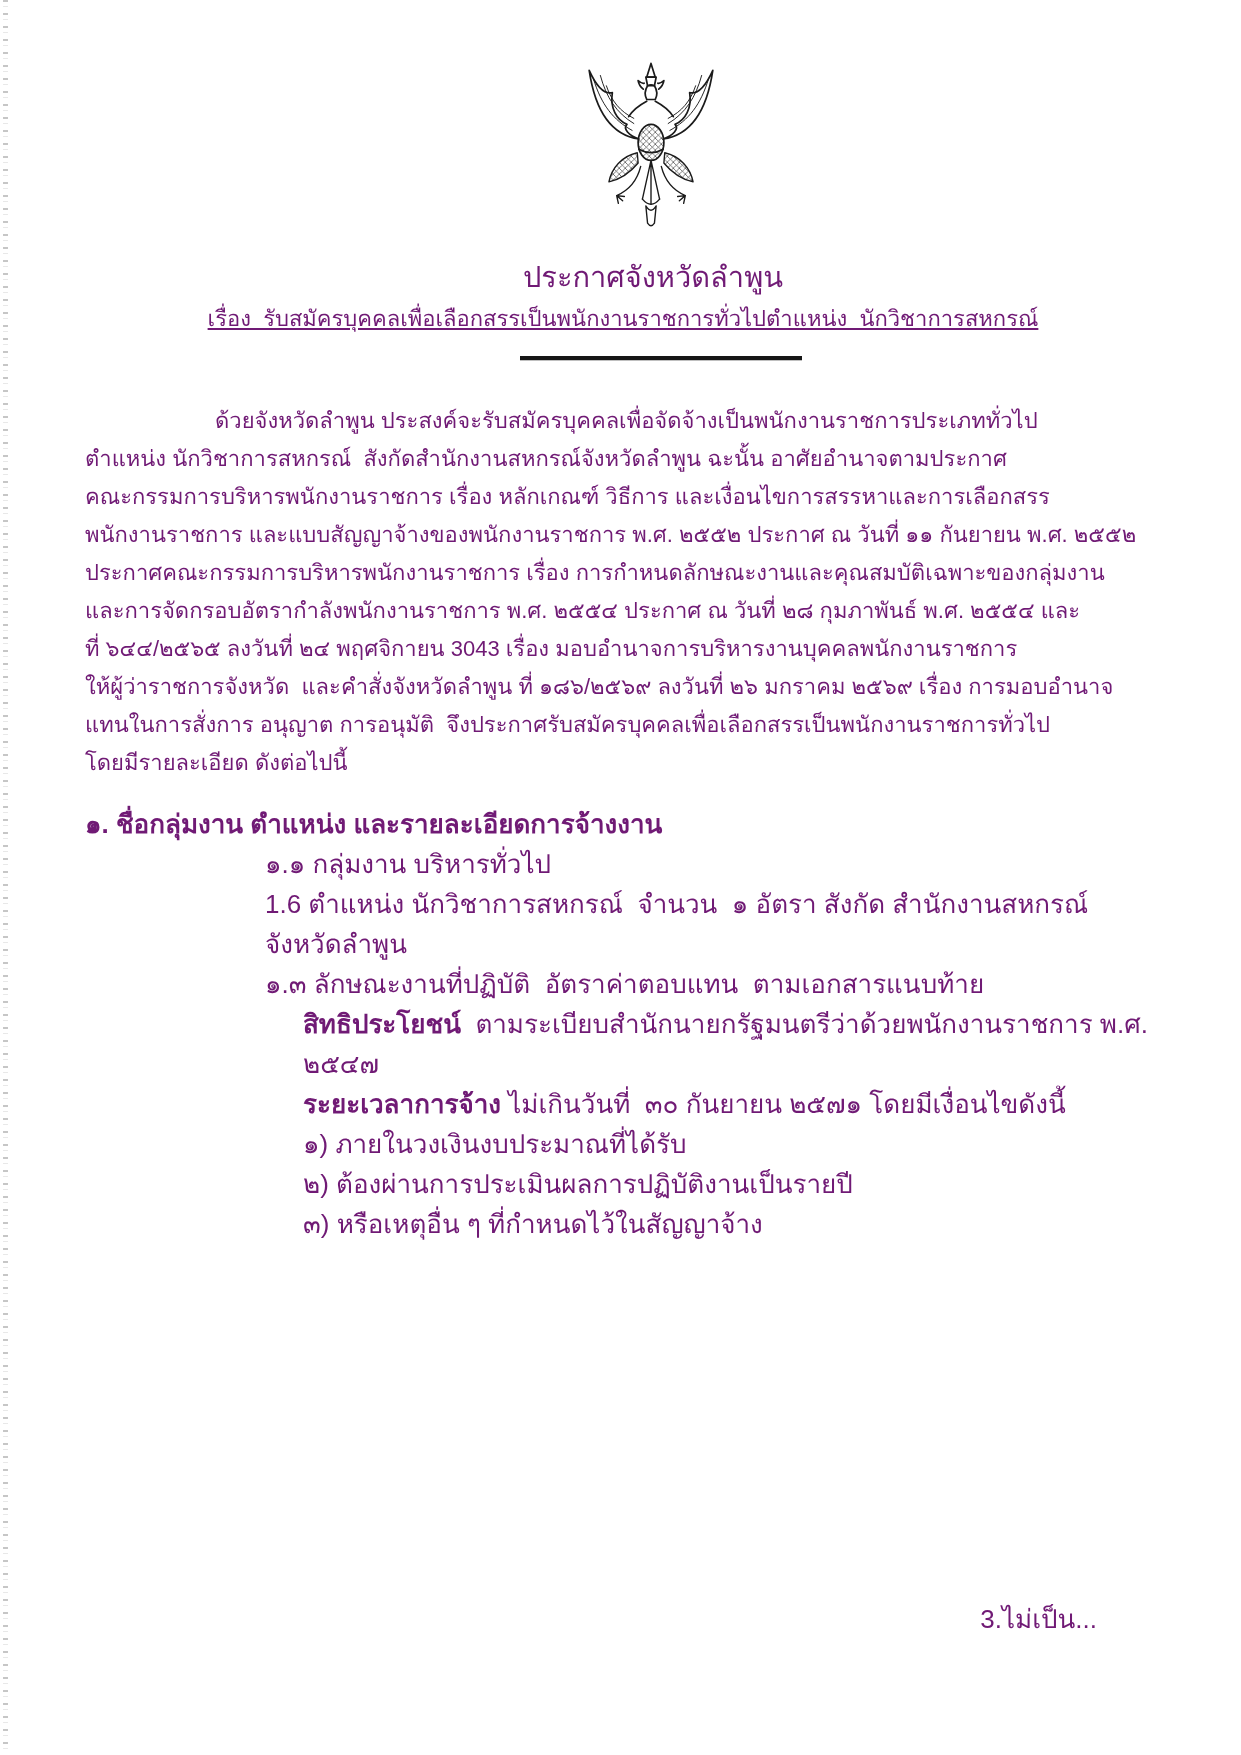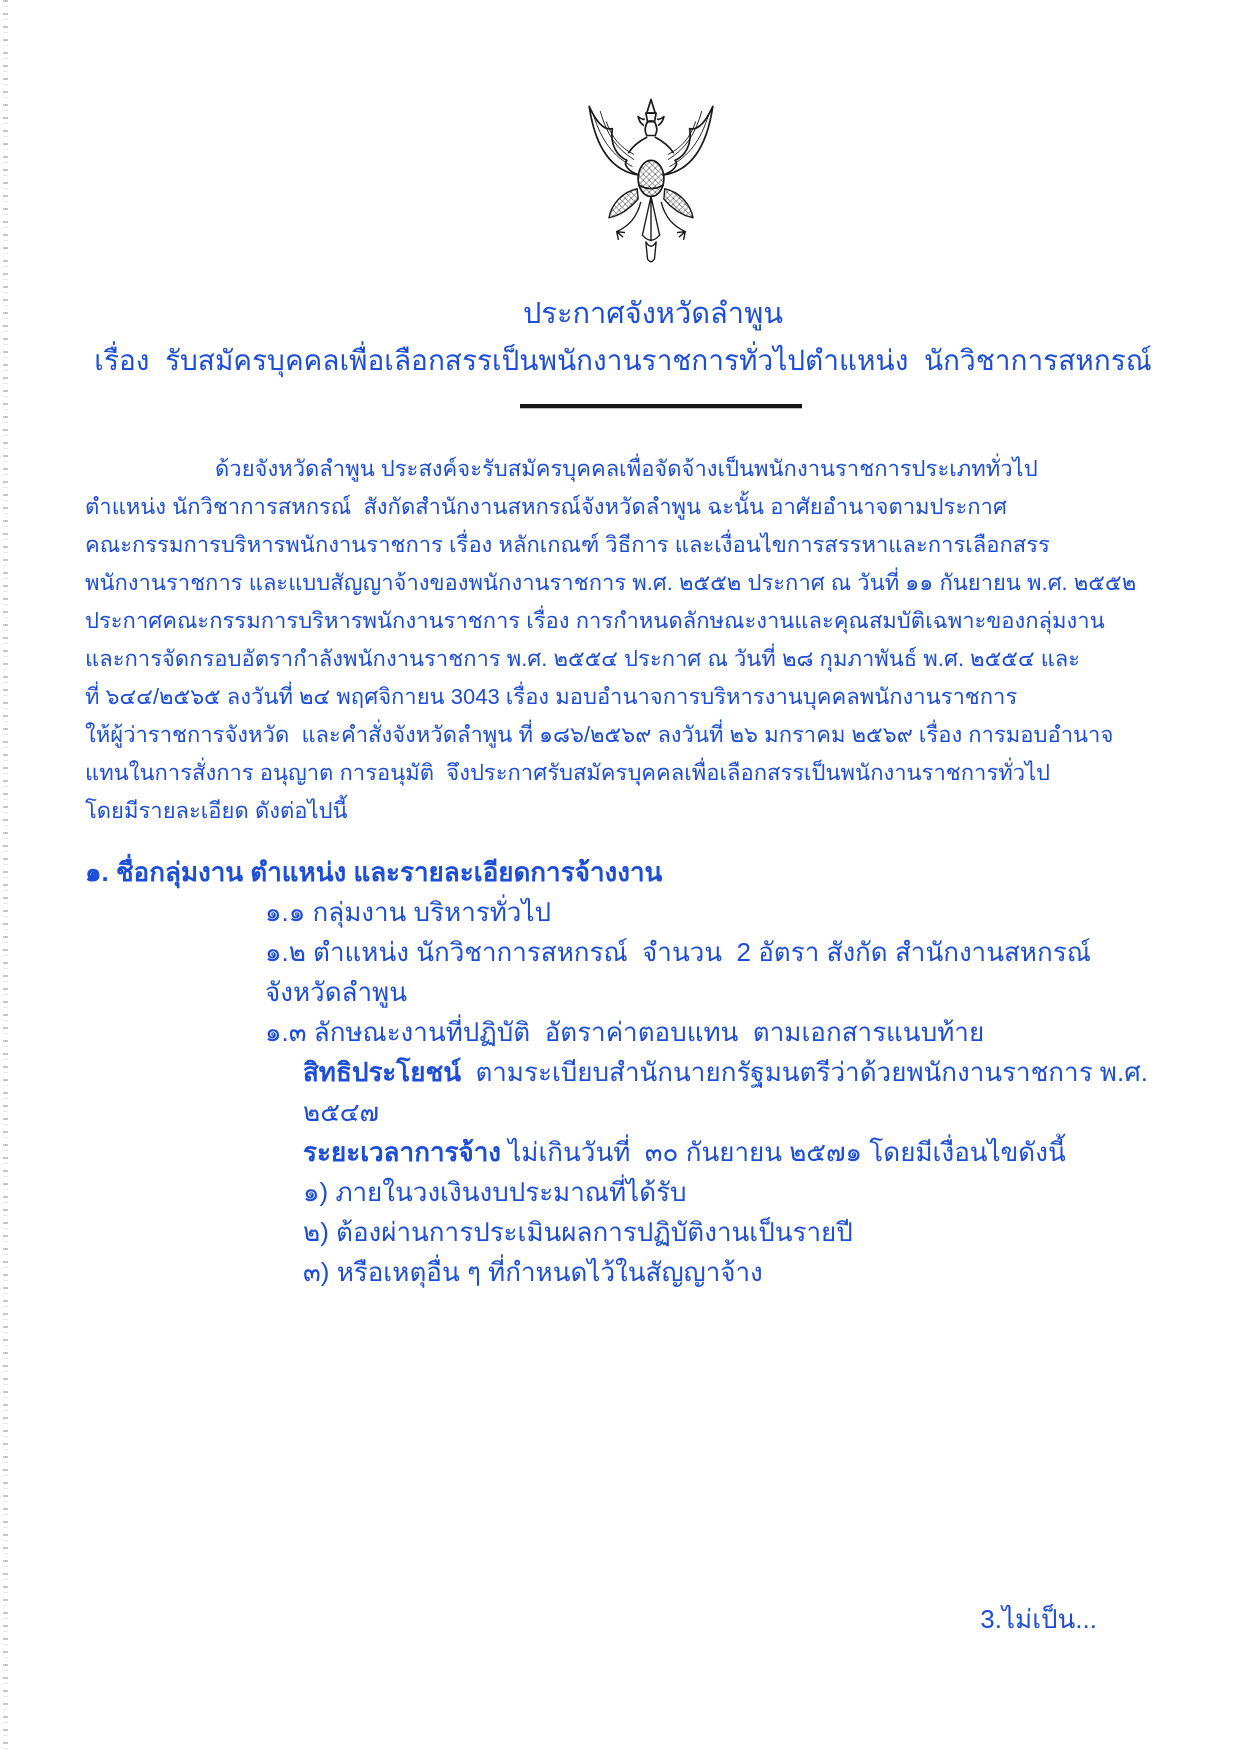--- a/index.html
+++ b/index.html
@@ -2,39 +2,39 @@
 <html><head>
 <meta charset="utf-8">
 <style>
   html,body{margin:0;padding:0;background:#ffffff;}
   .page{
     position:relative;
     width:1241px;height:1755px;
     background:#ffffff;
     overflow:hidden;
     font-family:"Liberation Sans","DejaVu Sans",sans-serif;
-    color:#1d4ed8;
+    color:#701a75;
     box-sizing:border-box;
-    padding:96px 80px 0 85px;
+    padding:60px 80px 0 85px;
   }
   .scan-noise{
     position:absolute;left:3px;top:0;width:5px;height:100%;
     background:repeating-linear-gradient(to bottom,
       rgba(25,25,25,.55) 0 2px, transparent 2px 6px,
       rgba(25,25,25,.22) 6px 7px, transparent 7px 13px);
     opacity:.45;
   }
   .header{ text-align:center; }
   .emblem-wrap{ transform:translateX(28px); }
   .doc-title{
     font-size:29px; line-height:38px; margin-top:12px;
     transform:translateX(30px); white-space:pre-wrap;
   }
   .doc-subject{
-    font-size:28px; line-height:58px; white-space:pre-wrap;
+    font-size:22px; line-height:46px; white-space:pre-wrap;text-decoration:underline;
   }
   .divider{
     width:282px;height:4px;background:#161616;
     margin:14px 0 0 435px;
     box-shadow:0 1px 0 rgba(0,0,0,.25);
   }
   .intro{ margin-top:42px; }
   .line{
     font-size:22px; line-height:38px;
     white-space:pre-wrap;
@@ -107,21 +107,21 @@
     <div class="line">และการจัดกรอบอัตรากำลังพนักงานราชการ พ.ศ. ๒๕๕๔ ประกาศ ณ วันที่ ๒๘ กุมภาพันธ์ พ.ศ. ๒๕๕๔ และ</div>
     <div class="line">ที่ ๖๔๔/๒๕๖๕ ลงวันที่ ๒๔ พฤศจิกายน 3043 เรื่อง มอบอำนาจการบริหารงานบุคคลพนักงานราชการ</div>
     <div class="line">ให้ผู้ว่าราชการจังหวัด  และคำสั่งจังหวัดลำพูน ที่ ๑๘๖/๒๕๖๙ ลงวันที่ ๒๖ มกราคม ๒๕๖๙ เรื่อง การมอบอำนาจ</div>
     <div class="line">แทนในการสั่งการ อนุญาต การอนุมัติ  จึงประกาศรับสมัครบุคคลเพื่อเลือกสรรเป็นพนักงานราชการทั่วไป</div>
     <div class="line">โดยมีรายละเอียด ดังต่อไปนี้</div>
   </div>
 
   <div class="sec1">
     <div class="s-line b ind-h1">๑. ชื่อกลุ่มงาน ตำแหน่ง และรายละเอียดการจ้างงาน</div>
     <div class="s-line ind-i1">๑.๑ กลุ่มงาน บริหารทั่วไป</div>
-    <div class="s-line ind-i1">๑.๒ ตำแหน่ง นักวิชาการสหกรณ์  จำนวน  2 อัตรา สังกัด สำนักงานสหกรณ์จังหวัดลำพูน</div>
+    <div class="s-line ind-i1">1.6 ตำแหน่ง นักวิชาการสหกรณ์  จำนวน  ๑ อัตรา สังกัด สำนักงานสหกรณ์จังหวัดลำพูน</div>
     <div class="s-line ind-i1">๑.๓ ลักษณะงานที่ปฏิบัติ  อัตราค่าตอบแทน  ตามเอกสารแนบท้าย</div>
     <div class="s-line ind-i2"><span class="b">สิทธิประโยชน์</span><span>  ตามระเบียบสำนักนายกรัฐมนตรีว่าด้วยพนักงานราชการ พ.ศ. ๒๕๔๗</span></div>
     <div class="s-line ind-i2"><span class="b">ระยะเวลาการจ้าง</span><span> ไม่เกินวันที่  ๓๐ กันยายน ๒๕๗๑ โดยมีเงื่อนไขดังนี้</span></div>
     <div class="s-line ind-i2">๑) ภายในวงเงินงบประมาณที่ได้รับ</div>
     <div class="s-line ind-i2">๒) ต้องผ่านการประเมินผลการปฏิบัติงานเป็นรายปี</div>
     <div class="s-line ind-i2">๓) หรือเหตุอื่น ๆ ที่กำหนดไว้ในสัญญาจ้าง</div>
   </div>
 
   <div class="catchword">3.ไม่เป็น...</div>
 </div>

